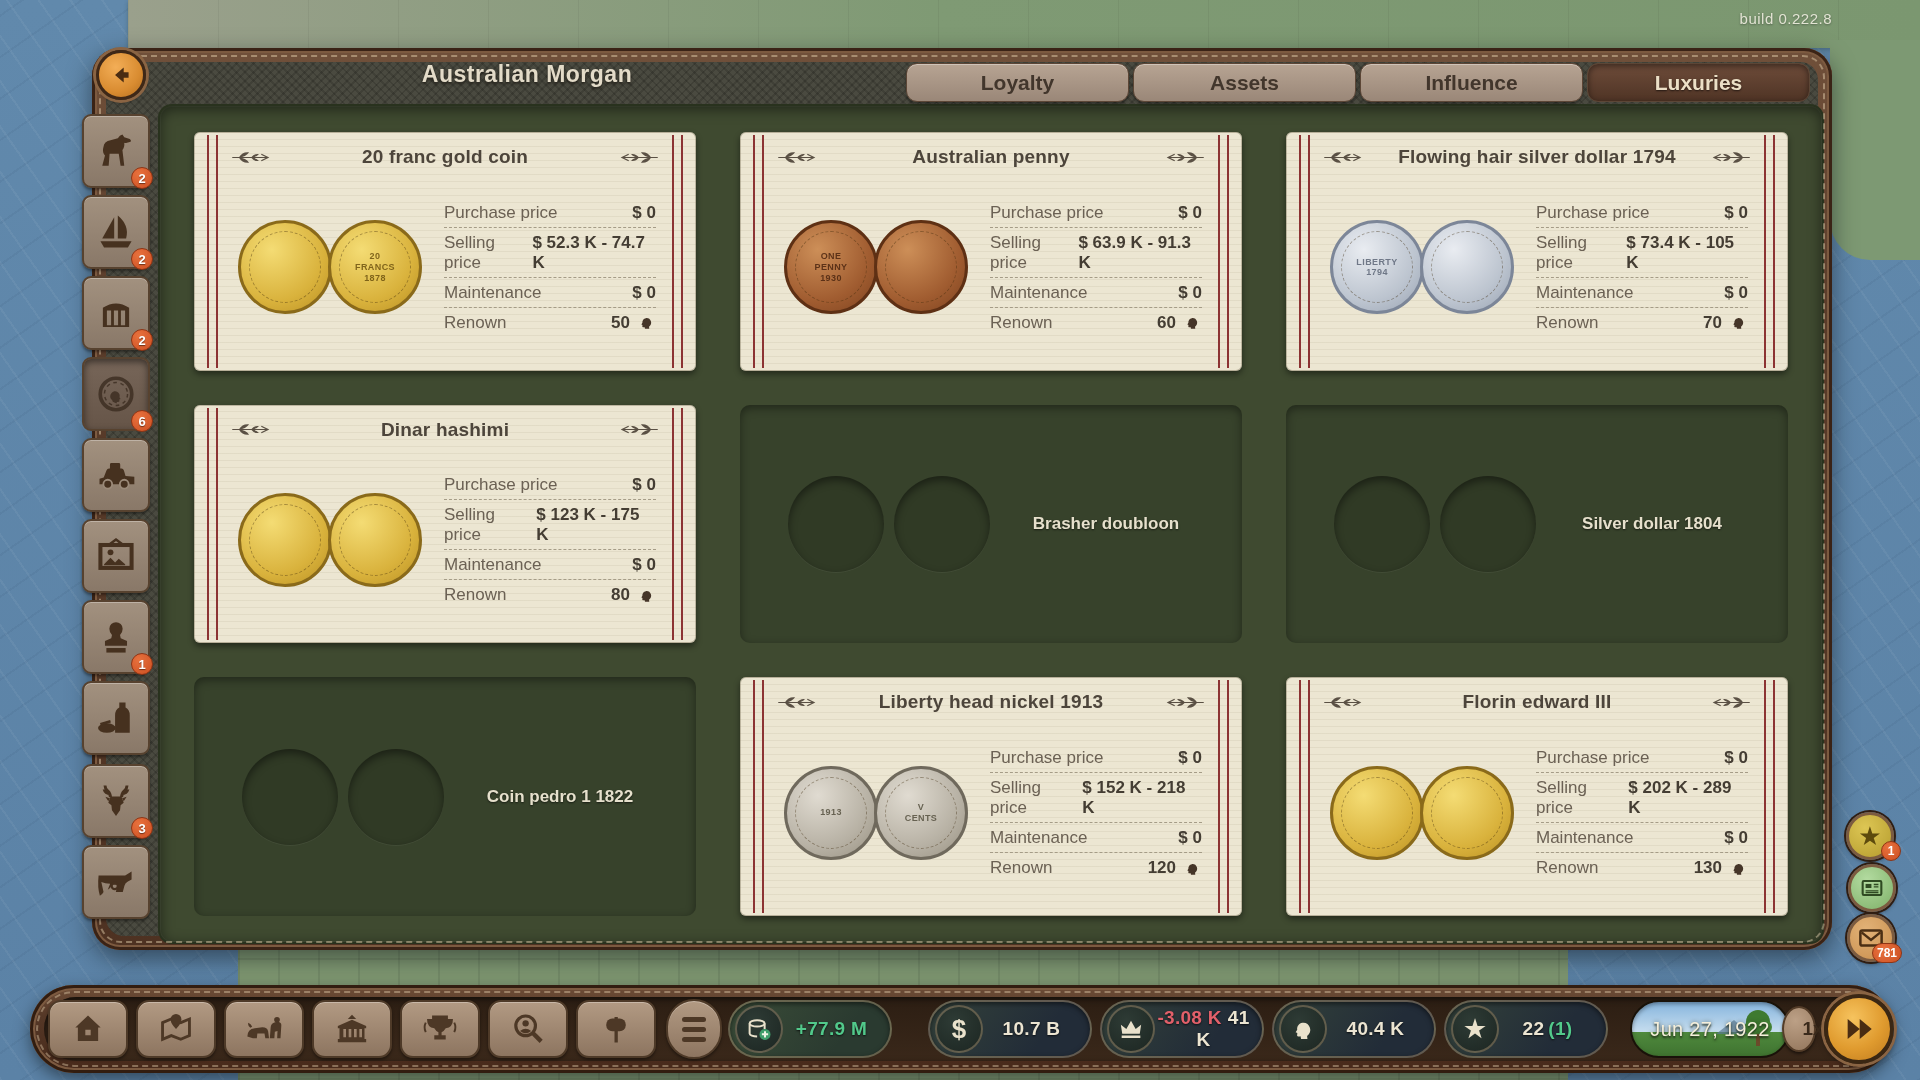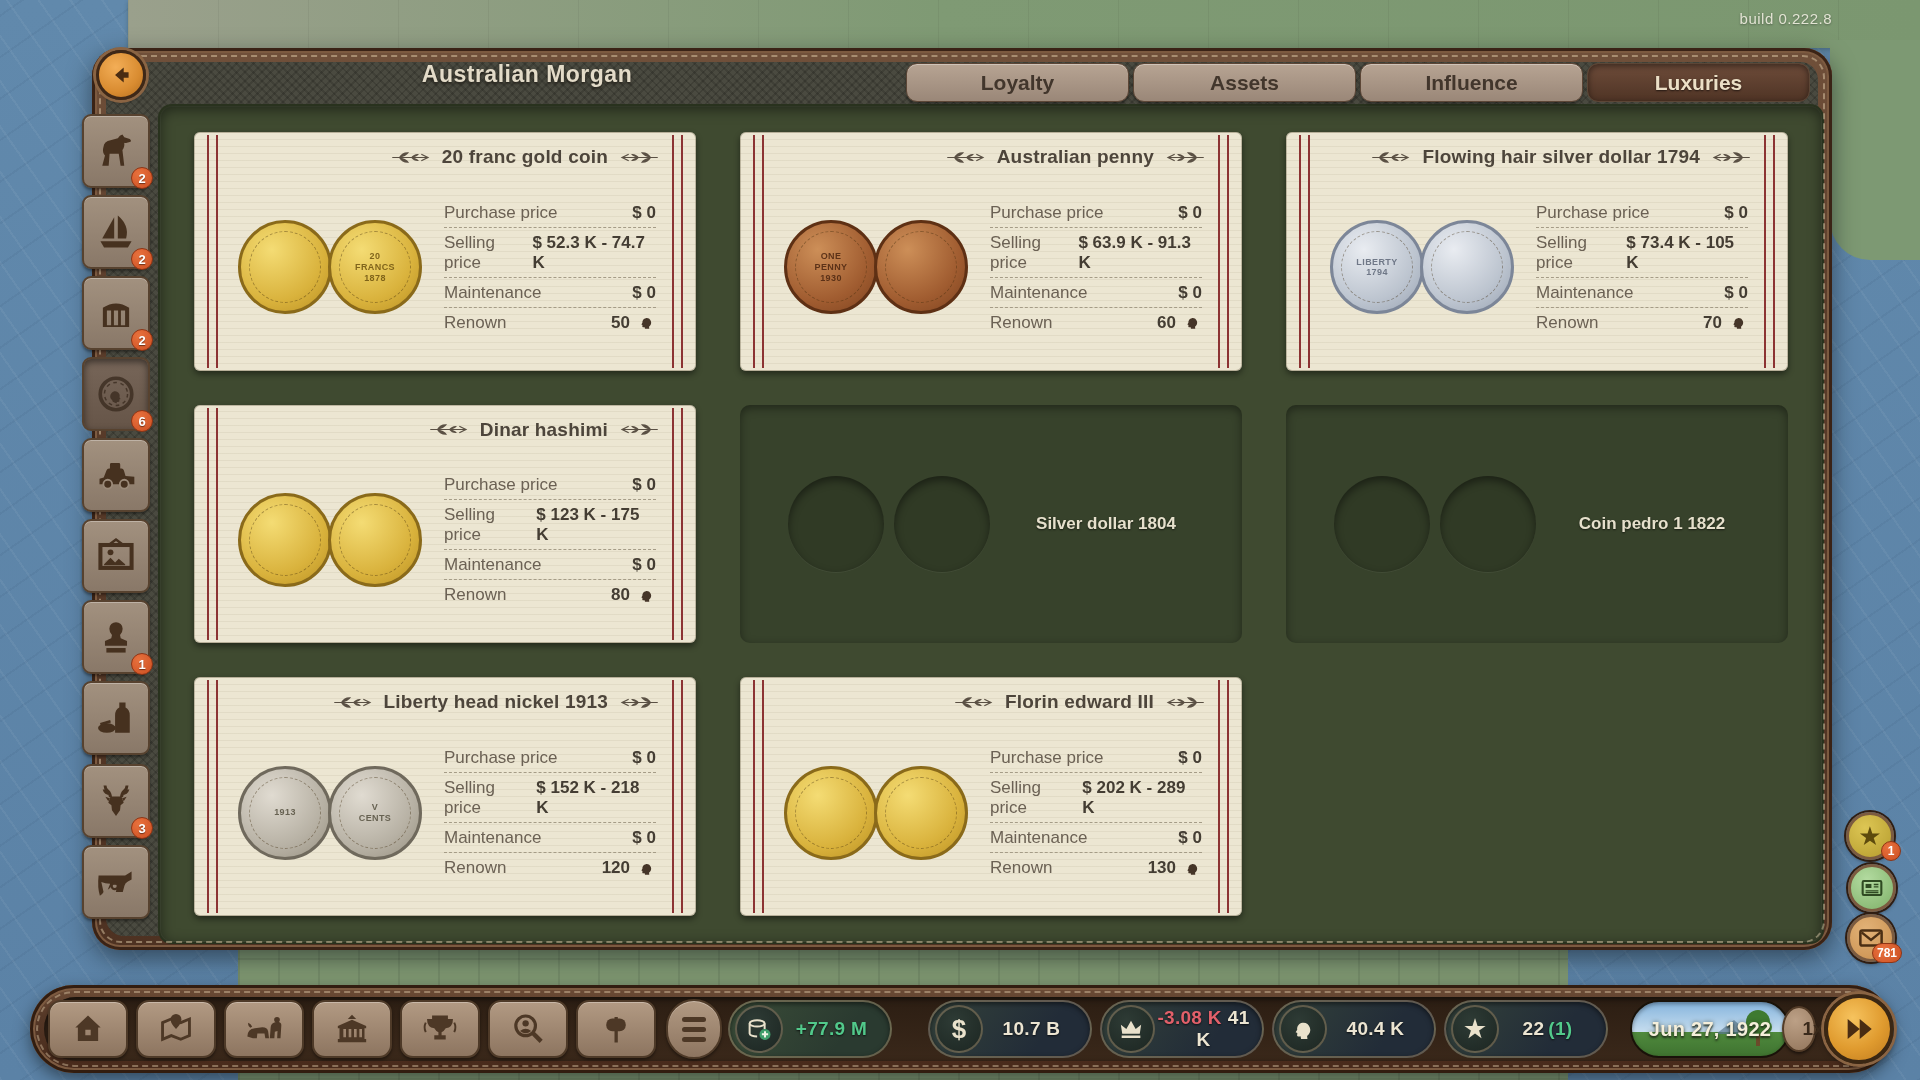--- a/index.html
+++ b/index.html
@@ -72,21 +72,21 @@
     box-shadow:inset 0 3px 14px rgba(0,0,0,.5), inset 0 0 0 1px rgba(255,255,255,.05);
     display:grid;grid-template-columns:repeat(3,1fr);grid-template-rows:repeat(3,1fr);
     gap:34px 44px;padding:26px 34px;}
   .card{position:relative;border-radius:6px;background:#ece6d2;cursor:pointer;
     background-image:repeating-linear-gradient(0deg,rgba(150,140,110,.12) 0 1px,transparent 1px 7px);
     box-shadow:0 3px 6px rgba(0,0,0,.45), inset 0 0 0 1px rgba(120,110,85,.4);
     padding:12px 36px 10px;display:flex;flex-direction:column;}
   .card::before,.card::after{content:"";position:absolute;top:3px;bottom:3px;width:7px;
     border-left:2px solid #8c3333;border-right:2px solid #8c3333;}
   .card::before{left:13px;} .card::after{right:13px;}
-  .card-title-row{display:flex;align-items:center;justify-content:flex-end;gap:10px;
+  .card-title-row{display:flex;align-items:center;justify-content:space-between;gap:10px;
     color:#4d453b;margin:2px 0 6px;}
   .card-title{font-size:19px;font-weight:bold;letter-spacing:.2px;}
   .orn{width:42px;height:15px;color:#5a5044;flex:none;}
   .orn.r{transform:scaleX(-1);}
   .card-body{display:flex;flex:1;align-items:center;gap:14px;}
   .coins{display:flex;align-items:center;flex:none;width:200px;justify-content:center;}
   .coin{position:relative;width:94px;height:94px;border-radius:50%;flex:none;}
   .coin+.coin{margin-left:-4px;}
   .coin::after{content:"";position:absolute;inset:8px;border-radius:50%;
     border:1px dashed rgba(60,40,10,.4);}
@@ -146,21 +146,21 @@
     text-shadow:0 1px 2px rgba(0,0,0,.7);letter-spacing:.3px;}
   .pill-text .pos{color:#52c98b;} .pill-text .neg{color:#e2606a;margin-right:6px;}
   .pill-text .extra{color:#52c98b;margin-left:4px;}
   .pill-text span:empty{display:none;margin:0;}
   .date-pill{position:absolute;left:1600px;top:50%;transform:translateY(-50%);width:160px;height:58px;
     border-radius:29px;overflow:hidden;border:2px solid #191209;cursor:default;
     background:linear-gradient(180deg,#85b4dd 0%,#c6ddee 55%,#4f8a3d 56%,#3f7330 100%);
     box-shadow:inset 0 2px 4px rgba(0,0,0,.35);}
   .date-pill svg{position:absolute;right:2px;bottom:0;height:56px;width:70px;}
   .date-text{position:absolute;inset:0;display:flex;align-items:center;justify-content:center;
-    font-size:20px;font-weight:bold;color:#f5efdb;letter-spacing:.3px;
+    font-size:20px;font-weight:normal;color:#f5efdb;letter-spacing:.3px;
     text-shadow:0 2px 2px rgba(30,40,25,.85),0 0 4px rgba(30,40,25,.6);text-align:right;}
   .speed-btn{position:absolute;left:1752px;top:50%;transform:translateY(-50%);width:34px;height:46px;
     border-radius:50%;background:radial-gradient(circle at 38% 30%,#bca086,#93765c);
     border:2px solid #533c28;box-shadow:0 2px 3px rgba(0,0,0,.5);cursor:pointer;
     display:flex;align-items:center;justify-content:center;font-size:19px;font-weight:bold;color:#3a2a1b;padding-left:28px;}
   .play-btn{position:absolute;left:1794px;top:50%;transform:translateY(-50%);width:70px;height:70px;
     border-radius:50%;background:radial-gradient(circle at 40% 32%,#f6c35e,#e09b2f 55%,#bf7a1d);
     border:4px solid #3b2713;box-shadow:0 0 0 3px #8a6443,0 3px 6px rgba(0,0,0,.5);
     display:flex;align-items:center;justify-content:center;cursor:pointer;z-index:5;}
 
@@ -466,20 +466,25 @@
                 <span>80</span>
                 <svg class="renown-icon" viewBox="0 0 24 24">
                   <path fill="currentColor" d="M8.5 20 l.3-2.6 c-2.3-1.6-3.3-4.2-2.4-6.9 C7.3 7.6 10 6 12.8 6.5 c2.9.5 4.7 3 4.4 5.9 l1.3 2.1 -1.4.6 .2 2.3 c-.6.9-1.9.8-3 .6 l-.4 2 z"></path>
                 </svg>
               </span>
             </div>
         </div>
       </div>
     </div>
 
+    <div class="card empty">
+      <div class="slot-circle"></div>
+      <div class="slot-circle"></div>
+      <div class="slot-name">Brasher doubloon</div>
+    </div>
 
     <div class="card empty">
       <div class="slot-circle"></div>
       <div class="slot-circle"></div>
       <div class="slot-name">Silver dollar 1804</div>
     </div>
 
     <div class="card empty">
       <div class="slot-circle"></div>
       <div class="slot-circle"></div>

